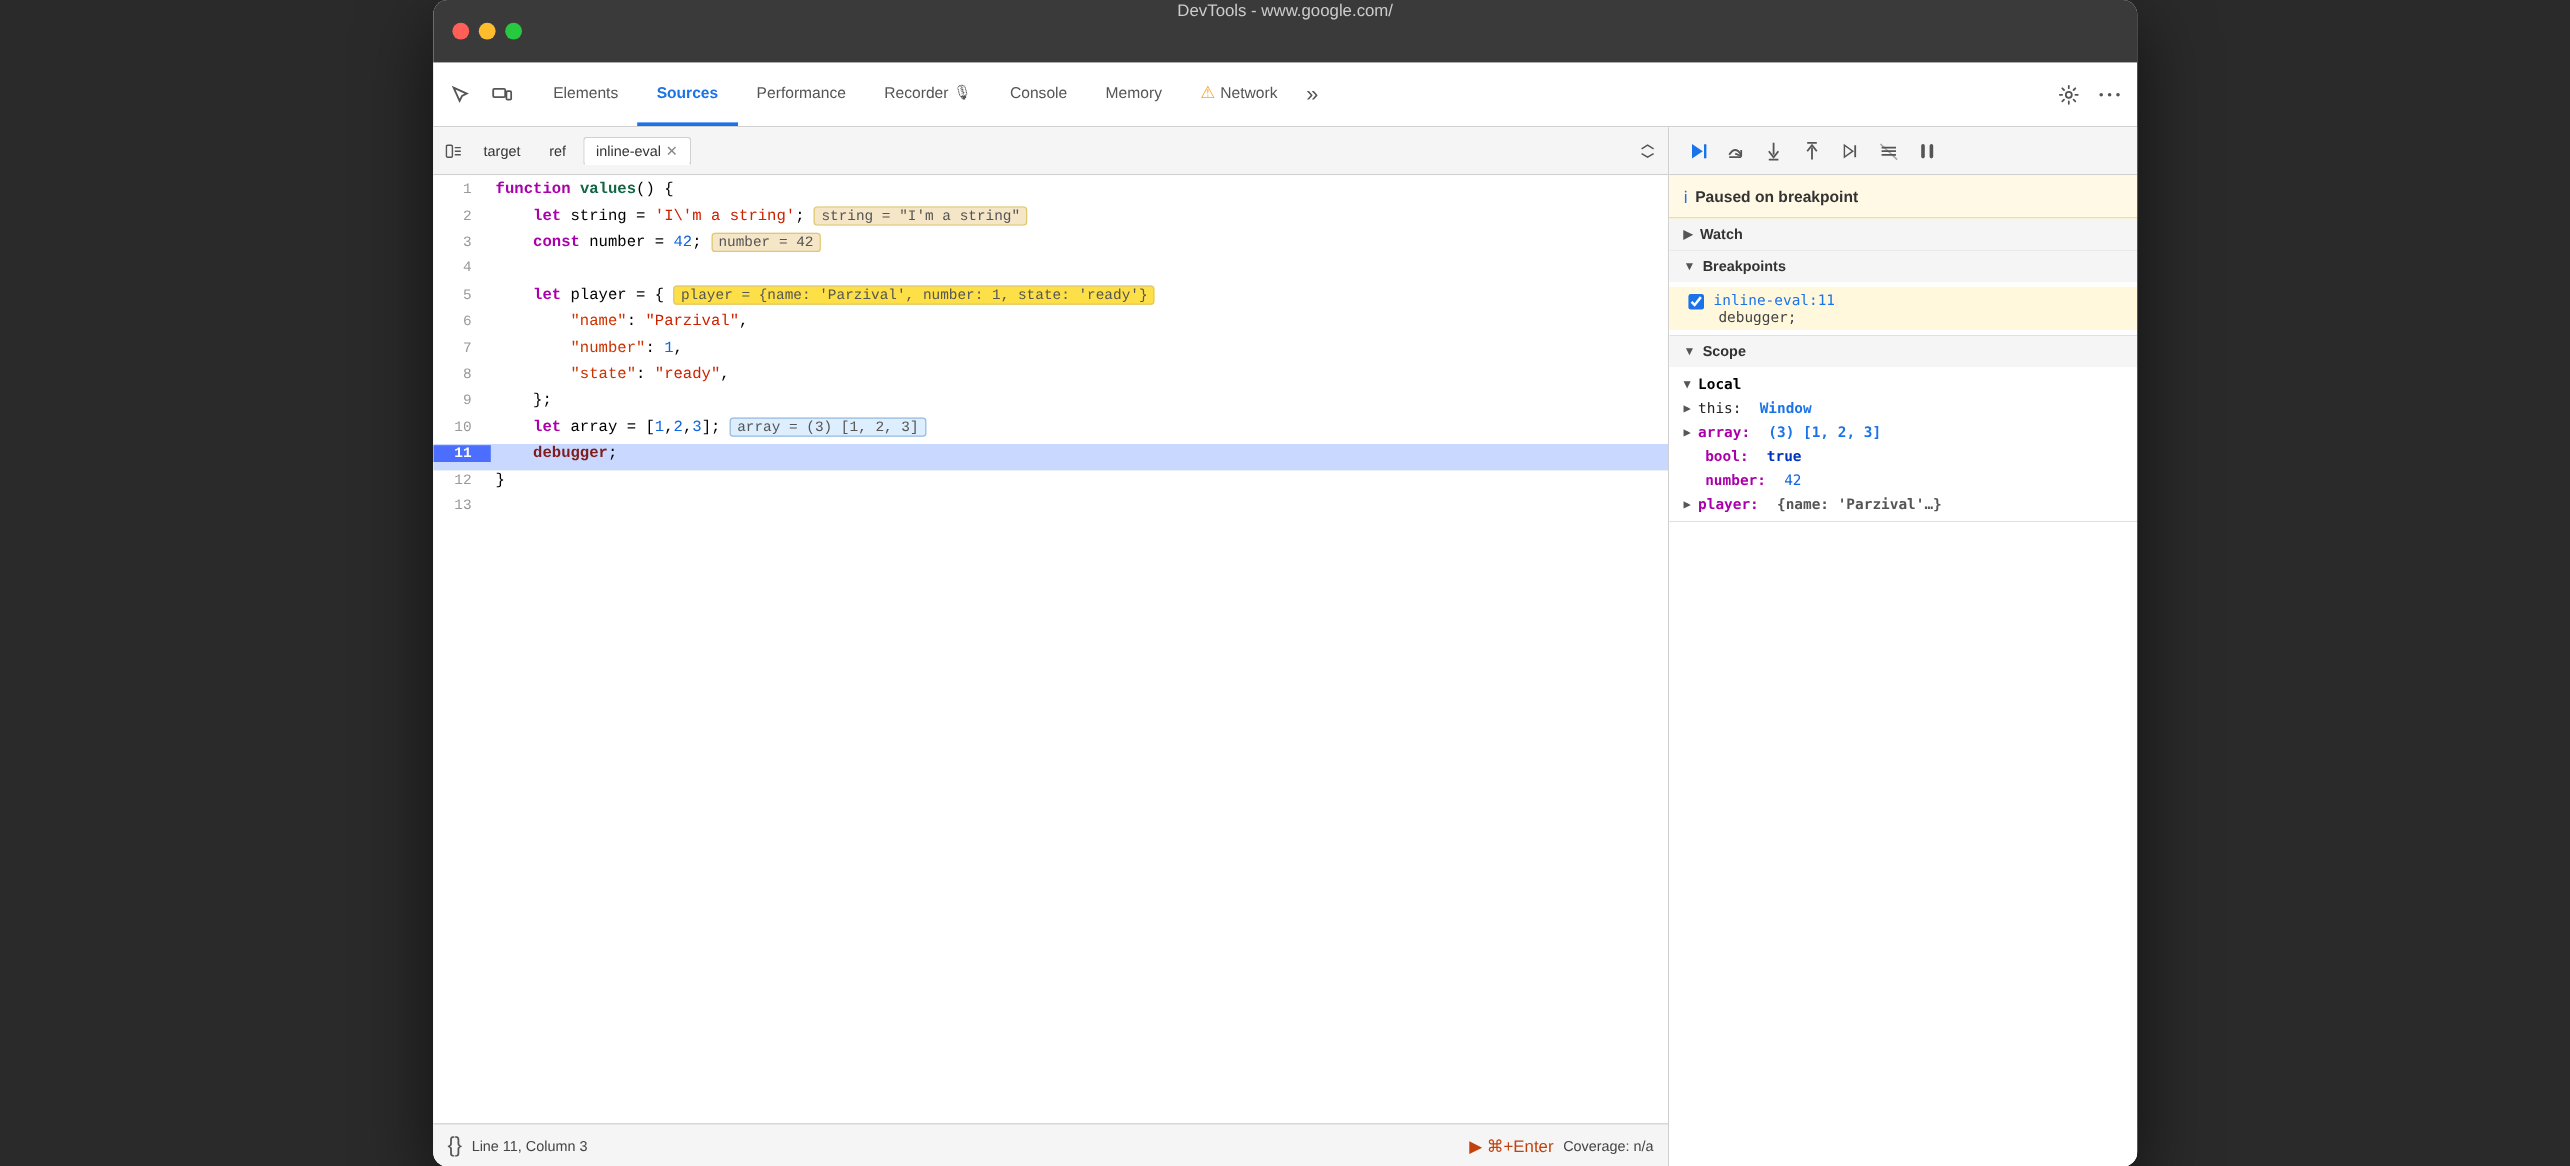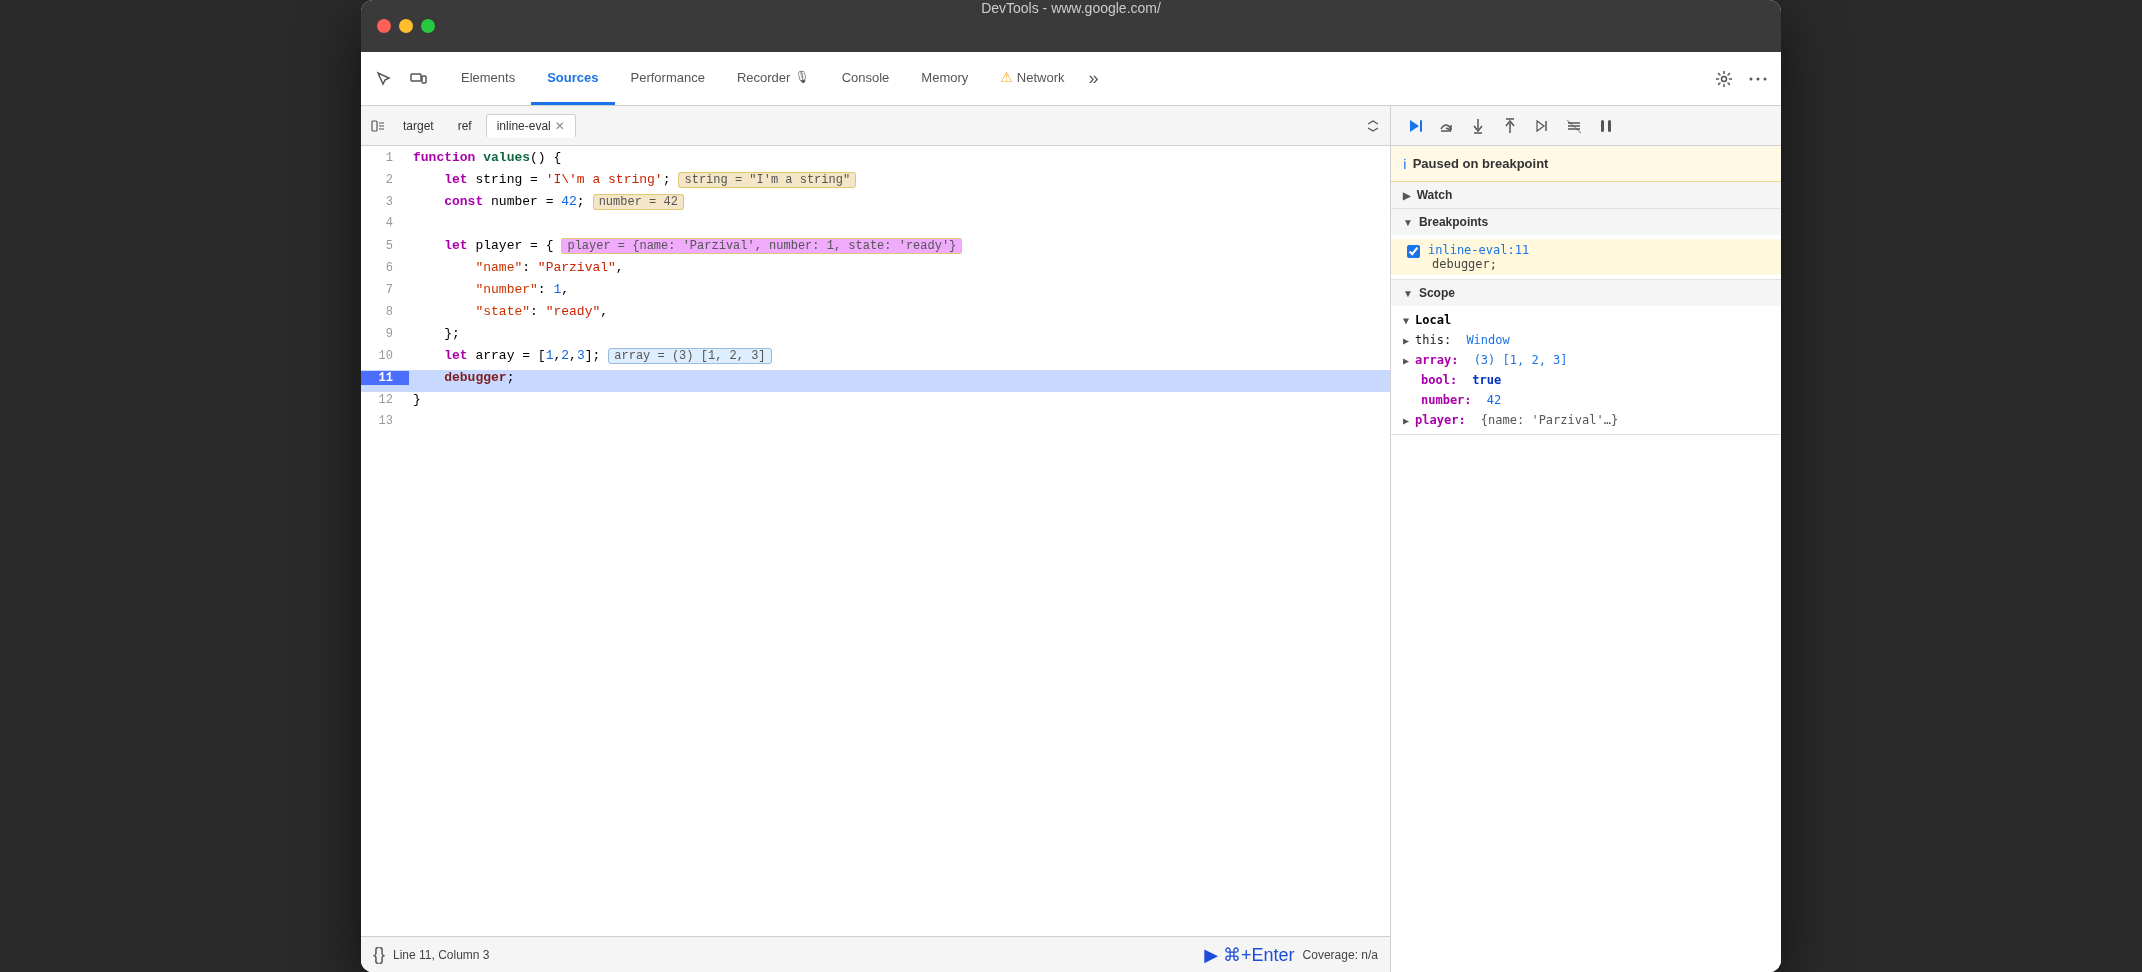--- a/index.html
+++ b/index.html
@@ -221,21 +221,21 @@
     .inline-val {
       background: #f5e6c8;
       border: 1px solid #e0c870;
       border-radius: 3px;
       padding: 0 5px;
       margin-left: 8px;
       font-size: 12px;
       color: #555;
     }
     .inline-val-player {
-      background: #f0abfc;
+      background: #fde047;
       border: 1px solid #e0c870;
       border-radius: 3px;
       padding: 0 5px;
       margin-left: 8px;
       font-size: 12px;
       color: #555;
     }
     .inline-val-arr {
       background: #ddeeff;
       border: 1px solid #99bbdd;
@@ -394,24 +394,24 @@
     .local-header {
       padding: 3px 12px;
       font-size: 12px;
       font-family: monospace;
       font-weight: 600;
       display: flex;
       align-items: center;
       gap: 4px;
       cursor: pointer;
     }
-    .scope-val-link { color: #1a73e8; }
+    .scope-val-link { color: #1a73e8; font-weight: bold; }
     .run-btn {
-      color: #1d4ed8;
-      font-size: 18px;
+      color: #c2410c;
+      font-size: 14px;
     }
   </style>
 </head>
 <body>
 
 <div class="window">
 
   <div class="titlebar">
     <div class="traffic-lights">
       <div class="traffic-light close"></div>

